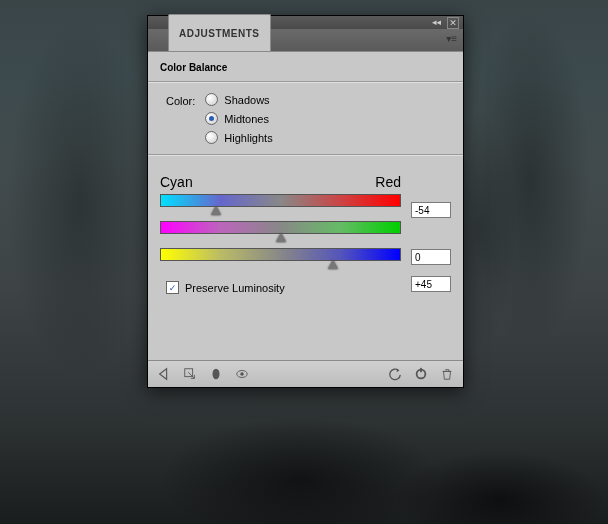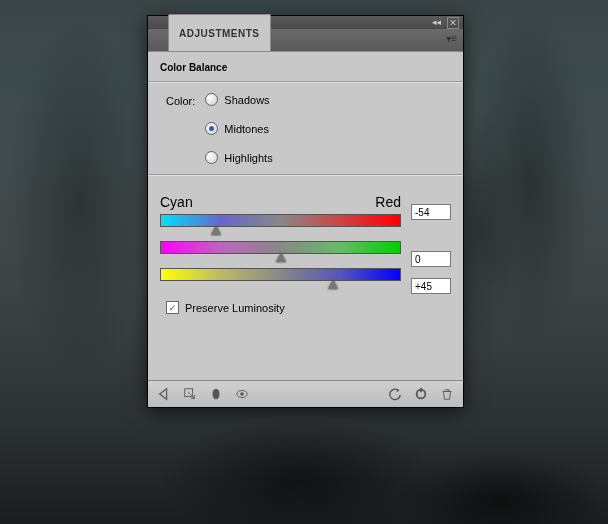--- a/index.html
+++ b/index.html
@@ -15,33 +15,33 @@
 .drag .ico{color:#ccc;font-size:9px;line-height:1;cursor:default;}
 .drag .close{border:1px solid #888;width:10px;height:10px;display:flex;align-items:center;justify-content:center;font-size:9px;color:#ccc;}
 .tabbar{height:22px;background:linear-gradient(#6a6a6a,#5a5a5a);display:flex;align-items:flex-end;position:relative;border-bottom:1px solid #8a8a8a;}
 .tab{background:#c8c8c8;height:20px;padding:8px 10px;display:flex;align-items:center;font-weight:bold;font-size:10px;letter-spacing:.5px;color:#333;margin-left:20px;border:1px solid #8a8a8a;border-bottom:none;border-radius:2px 2px 0 0;}
 .menu-i{position:absolute;right:6px;top:4px;color:#333;font-size:10px;}
 .body{background:#c8c8c8;padding:8px 12px 6px;}
 .title{font-weight:bold;font-size:10px;padding:2px 0 8px;}
 .hr{height:1px;background:#9a9a9a;margin:0 -12px 10px;border-bottom:1px solid #e0e0e0;}
 .tone{display:flex;align-items:flex-start;gap:10px;margin-bottom:10px;margin-left:6px;}
 .tone-lbl{padding-top:2px;}
-.radios{display:flex;flex-direction:column;gap:16px;}
+.radios{display:flex;flex-direction:column;gap:6px;}
 .radio{display:flex;align-items:center;gap:6px;}
 .r{width:11px;height:11px;border:1px solid #666;border-radius:50%;background:radial-gradient(circle at 35% 35%,#fff,#ccc);display:flex;align-items:center;justify-content:center;}
 .r.on::after{content:"";width:5px;height:5px;border-radius:50%;background:#2a5db0;}
 .sliders{margin-top:18px;}
 .srow{margin-bottom:14px;position:relative;}
 .slabels{display:flex;justify-content:space-between;font-size:14px;margin-bottom:4px;padding-right:50px;}
 .track{height:11px;position:relative;margin-right:50px;border:1px solid #555;}
 .cr{background:linear-gradient(90deg,#00e0ff 0%,#66c 25%,#888 50%,#c44 75%,#ff0000 100%);}
 .mg{background:linear-gradient(90deg,#ff00ff 0%,#b6b 25%,#888 50%,#6b6 75%,#00d000 100%);}
 .yb{background:linear-gradient(90deg,#ffff00 0%,#bb6 25%,#888 50%,#55b 75%,#0000ff 100%);}
 .thumb{position:absolute;top:11px;width:0;height:0;border-left:5px solid transparent;border-right:5px solid transparent;border-bottom:9px solid #777;transform:translateX(-5px);filter:drop-shadow(0 0 1px #333);}
-.valbox{position:absolute;right:0;top:10px;width:40px;height:16px;background:#fff;border:1px solid #7a7a7a;font-size:10px;padding:1px 3px;box-sizing:border-box;text-align:left;}
+.valbox{position:absolute;right:0;top:28px;width:40px;height:16px;background:#fff;border:1px solid #7a7a7a;font-size:10px;padding:1px 3px;box-sizing:border-box;text-align:left;}
 .chk{display:flex;align-items:center;gap:6px;margin:20px 0 60px 6px;}
 .cb{width:11px;height:11px;border:1px solid #666;background:#fff;display:flex;align-items:center;justify-content:center;font-size:9px;color:#2a5db0;}
 .bottombar{height:26px;background:linear-gradient(#d0d0d0,#bcbcbc);border-top:1px solid #8a8a8a;display:flex;align-items:center;padding:0 8px;gap:10px;}
 .bottombar .sp{flex:1;}
 .bi{width:16px;height:16px;display:flex;align-items:center;justify-content:center;color:#444;}
 .bi svg{width:14px;height:14px;}
 </style>
 </head>
 <body>
 <div class="bg"></div>

